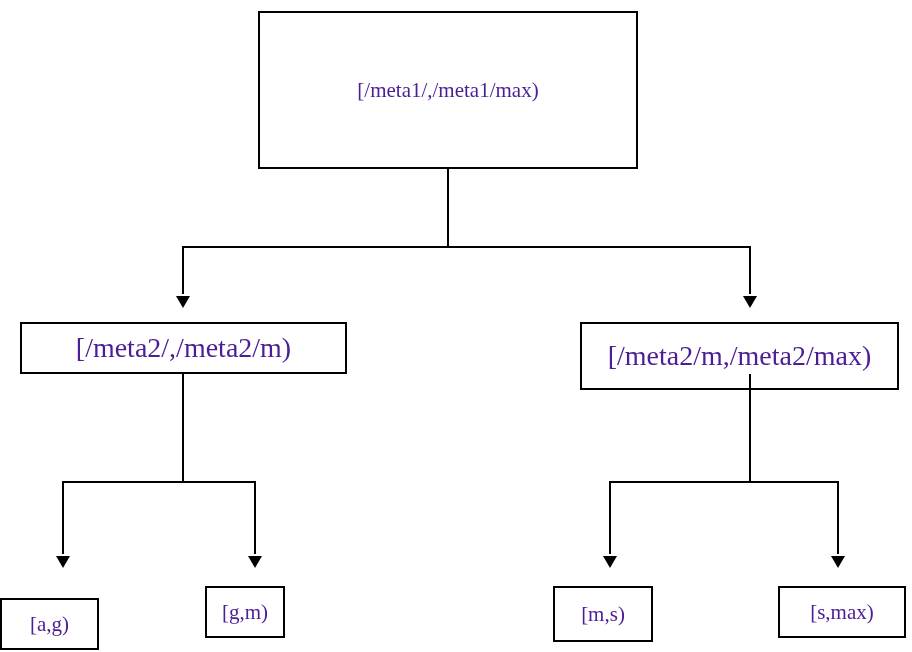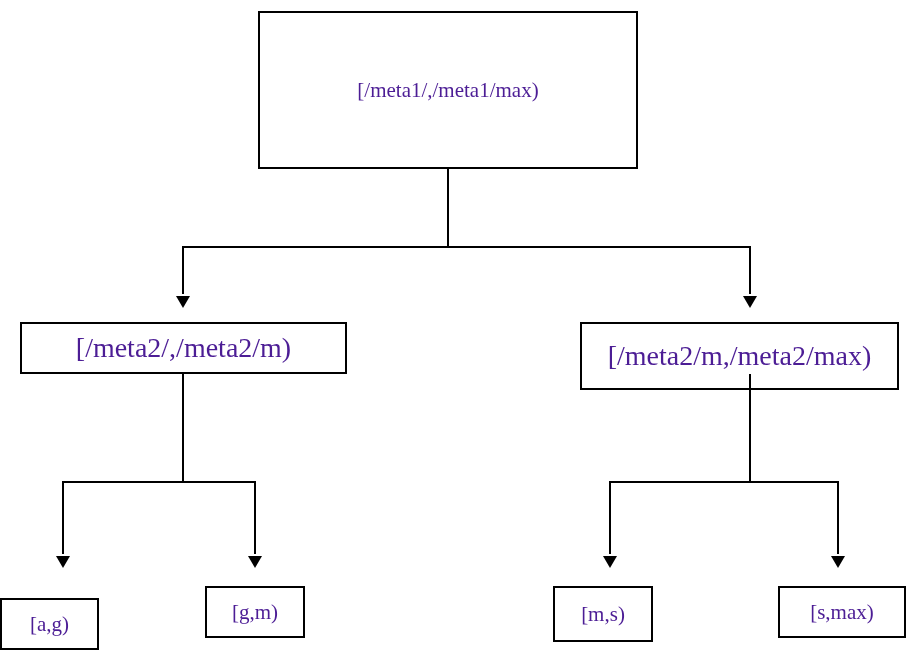--- a/index.html
+++ b/index.html
@@ -63,21 +63,21 @@
   #node-leaf-ag {
     left: 0;
     top: 586px;
     width: 99px;
     height: 52px;
     margin-top: 12px;
   }
   #node-leaf-gm {
     left: 205px;
     top: 586px;
-    width: 100px;
+    width: 80px;
     height: 52px;
   }
   #node-leaf-ms {
     left: 553px;
     top: 586px;
     width: 100px;
     height: 56px;
   }
   #node-leaf-smax {
     left: 778px;

